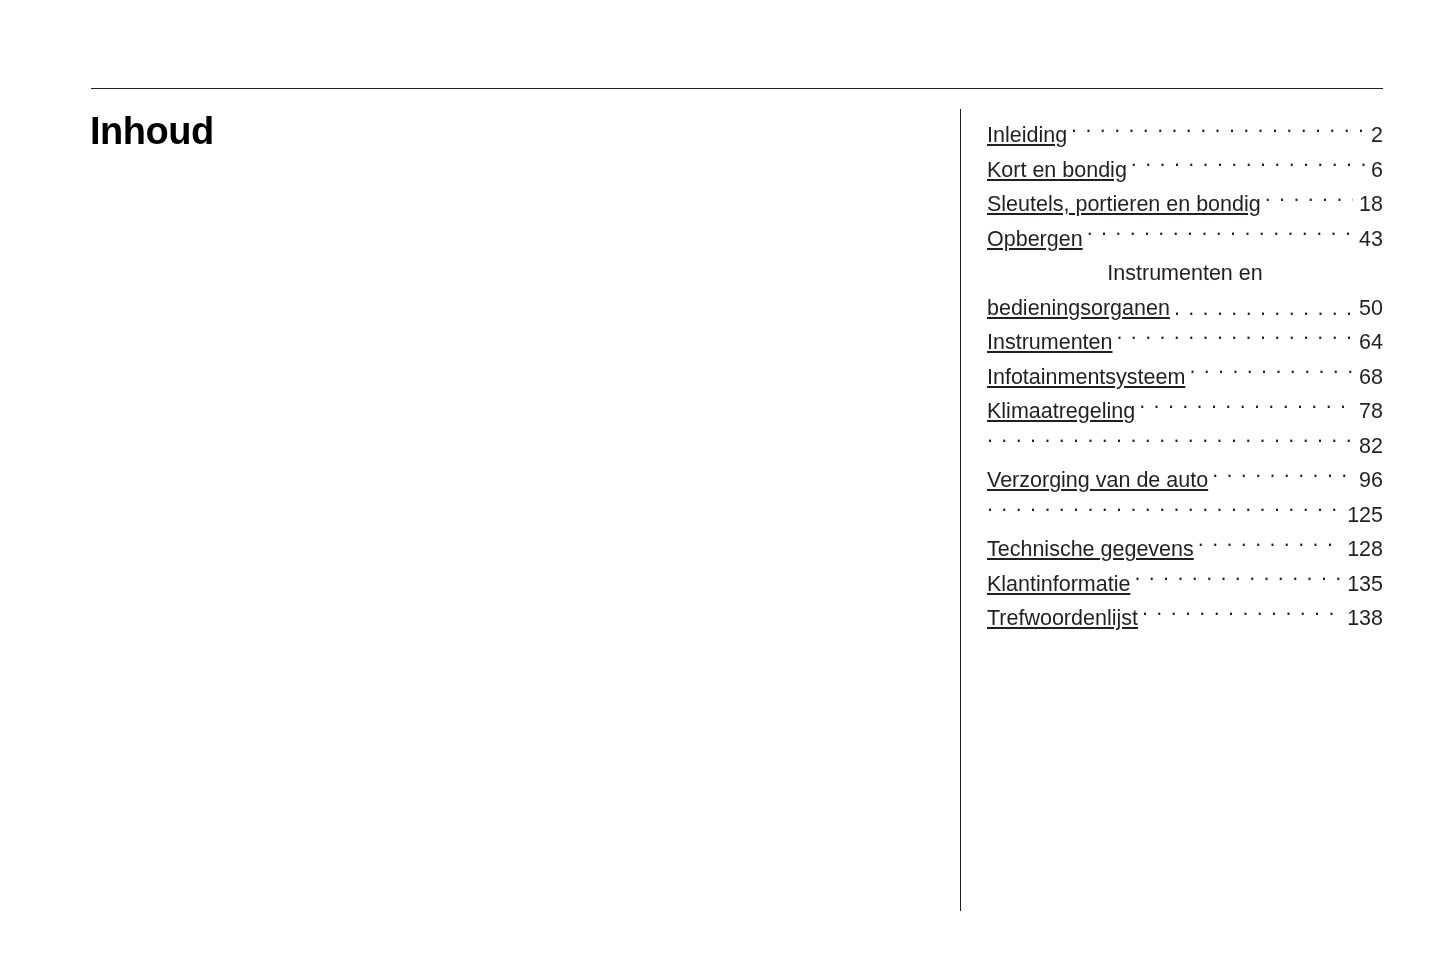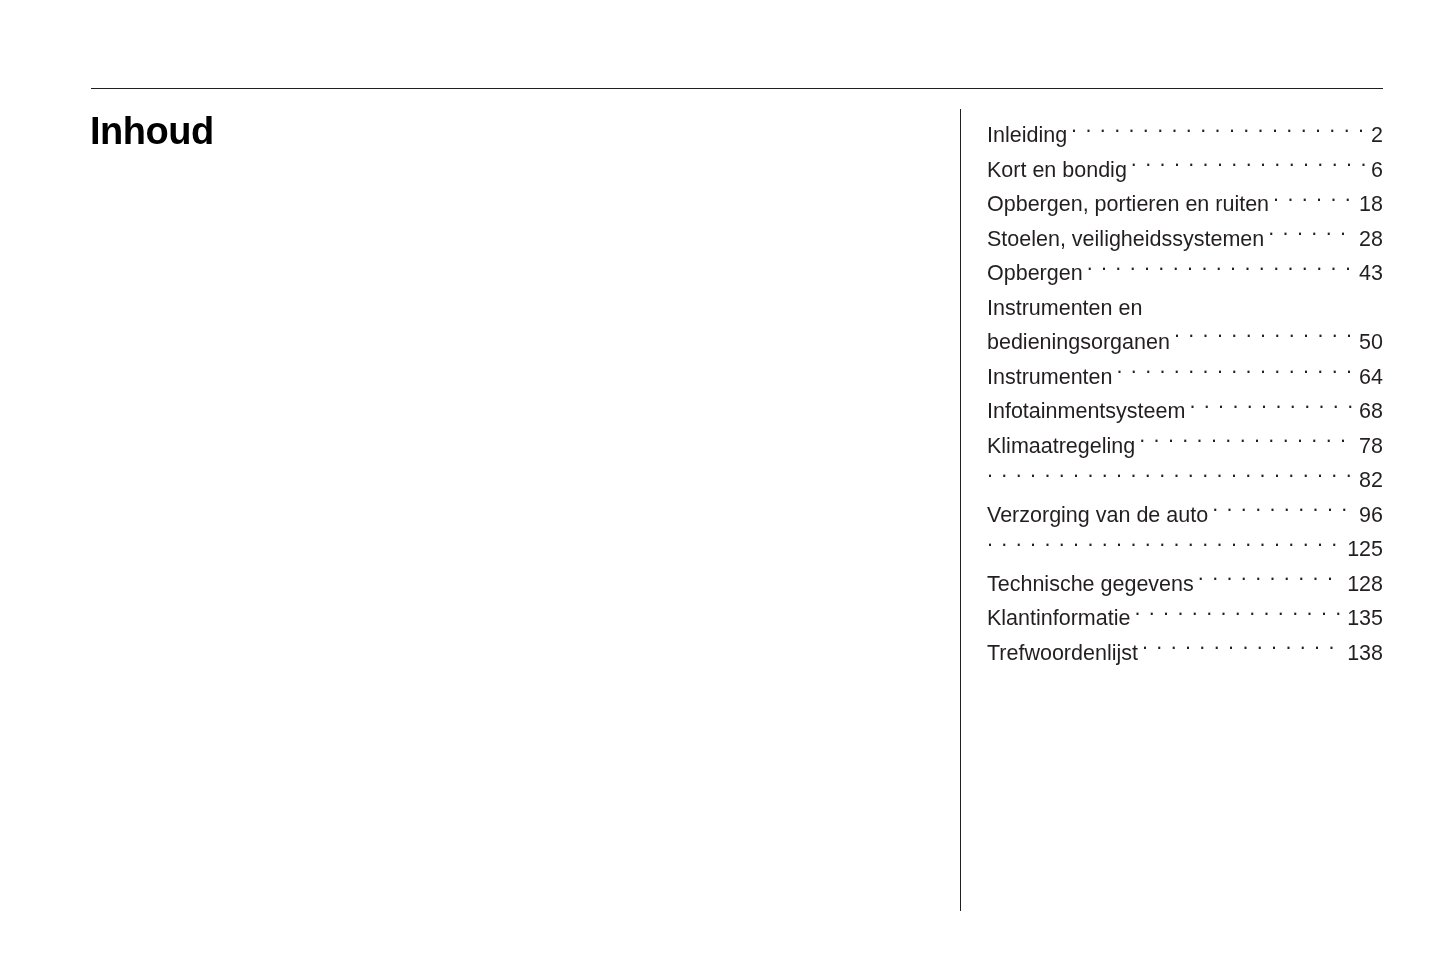--- a/index.html
+++ b/index.html
@@ -70,20 +70,21 @@
     font-size: 21.5px;
     line-height: 34.5px;
     color: #231f20;
     white-space: nowrap;
     margin-bottom: 0px;
   }
 
   .toc-entry .label {
     flex: 0 0 auto;
     padding-right: 4px;
+    text-decoration: underline;
   }
 
   .toc-entry .leader {
     flex: 1 1 auto;
     overflow: hidden;
     height: 22px;
     position: relative;
   }
   .toc-entry .leader::before {
     content: ". . . . . . . . . . . . . . . . . . . . . . . . . . . . . . . . . . . . . . . . . . . . . . . . . . . . . . . . . . . . . . . . . . . . . . . . . . . . .";
@@ -102,24 +103,25 @@
     text-align: right;
   }
 
   
   .toc-entry.multiline {
     display: block;
     line-height: 34.5px;
   }
   .toc-entry.multiline .first-line {
     display: block;
+    text-align: center;
   }
   .toc-entry.multiline .second-row {
     display: flex;
-    align-items: flex-start;
+    align-items: flex-end;
   }
 </style>
 </head>
 <body>
 
 <div class="page">
 
   <div class="top-rule"></div>
 
   <div class="page-title">Inhoud</div>
@@ -134,30 +136,25 @@
       <span class="page-num">2</span>
     </div>
 
     <div class="toc-entry">
       <span class="label">Kort en bondig</span>
       <span class="leader"></span>
       <span class="page-num">6</span>
     </div>
 
     <div class="toc-entry">
-      <span class="label">Opbergen, portieren en ruiten</span>
+      <span class="label">Sleutels, portieren en bondig</span>
       <span class="leader"></span>
       <span class="page-num">18</span>
     </div>
 
-    <div class="toc-entry">
-      <span class="label">Stoelen, veiligheidssystemen</span>
-      <span class="leader"></span>
-      <span class="page-num">28</span>
-    </div>
 
     <div class="toc-entry">
       <span class="label">Opbergen</span>
       <span class="leader"></span>
       <span class="page-num">43</span>
     </div>
 
     <div class="toc-entry multiline">
       <span class="first-line">Instrumenten en</span>
       <span class="second-row">

